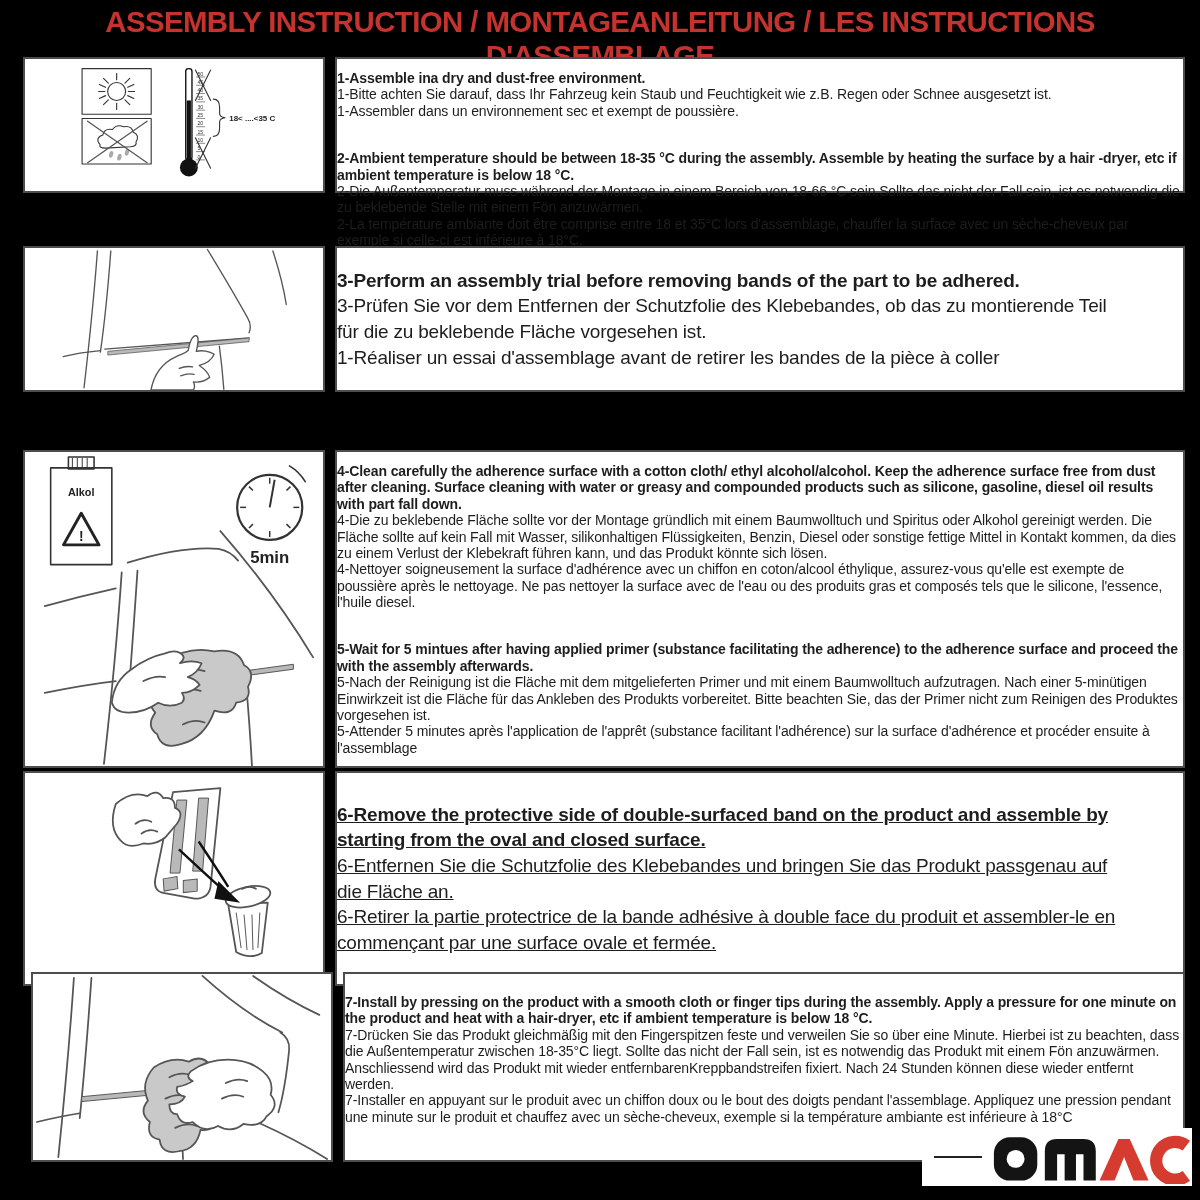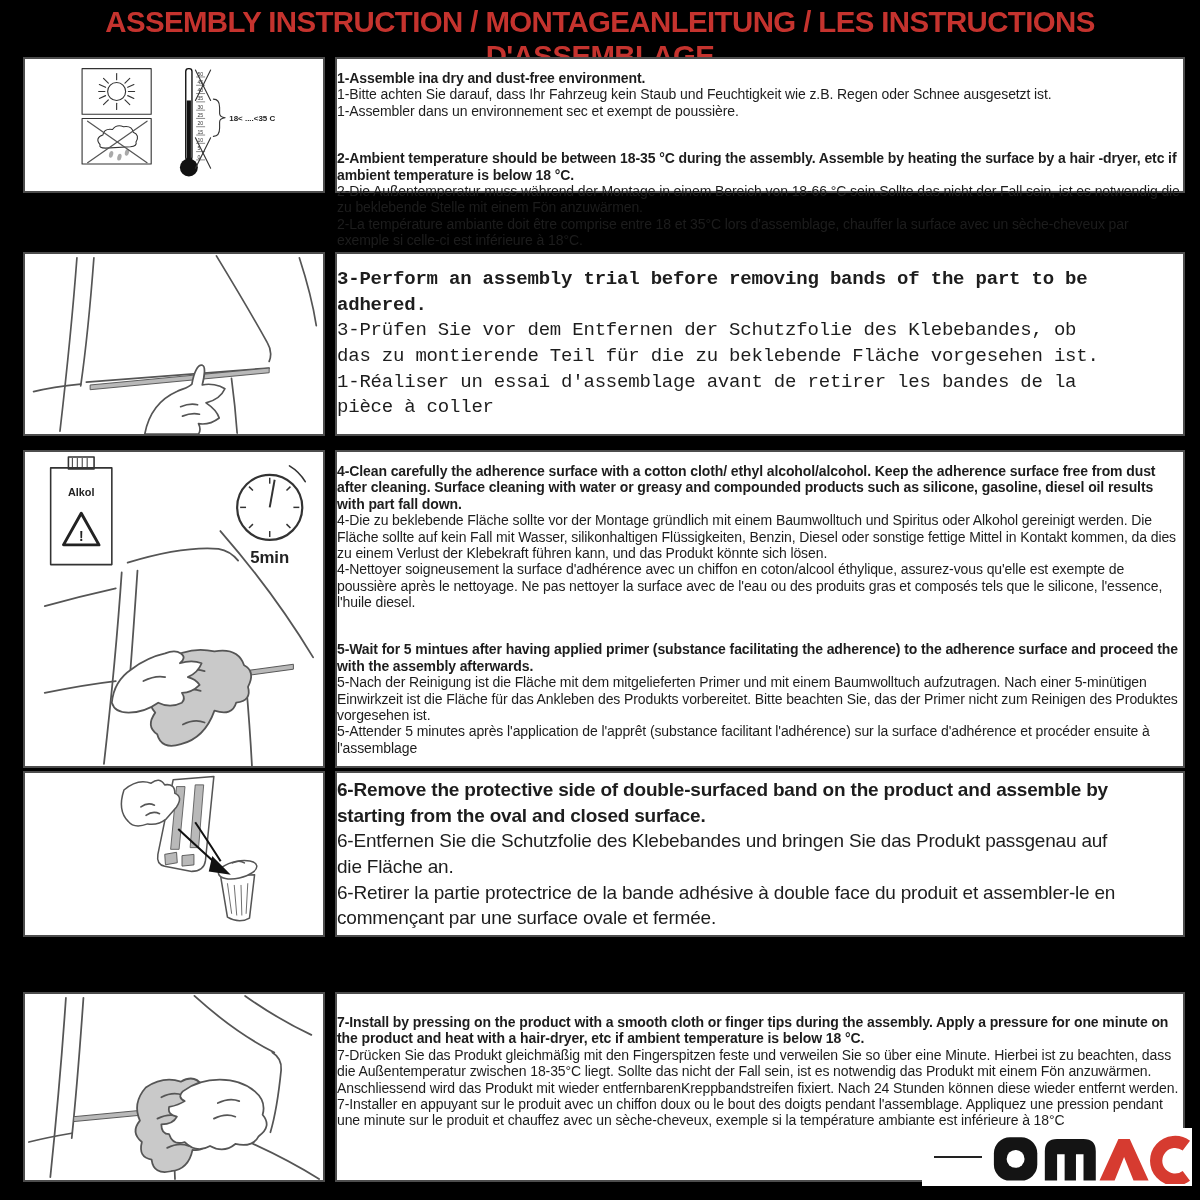--- a/index.html
+++ b/index.html
@@ -117,21 +117,21 @@
     <div class="txt t14">
       <p class="b">1-Assemble ina dry and dust-free environment.</p>
       <p>1-Bitte achten Sie darauf, dass Ihr Fahrzeug kein Staub und Feuchtigkeit wie z.B. Regen oder Schnee ausgesetzt ist.</p>
       <p>1-Assembler dans un environnement sec et exempt de poussière.</p>
       <p class="b gap">2-Ambient temperature should be between 18-35 °C  during the assembly. Assemble by heating the surface by a hair -dryer, etc if ambient temperature is below 18 °C.</p>
       <p>2-Die Außentemperatur muss während der Montage in einem Bereich von 18-66 °C  sein.Sollte das nicht der Fall sein, ist es notwendig die zu beklebende Stelle mit einem Fön anzuwärmen.</p>
       <p>2-La température ambiante doit être comprise entre 18 et 35°C lors d'assemblage, chauffer la surface avec un sèche-cheveux par exemple si celle-ci est inférieure à 18°C.</p>
     </div>
   </div>
 
-  <div class="row" style="top:252px;height:184px;font-family:Liberation Mono, monospace;">
+  <div class="row" style="top:246px;height:146px;">
     <div class="illus">
       <svg viewBox="0 0 302 191">
         <g class="ink">
           <path d="M2,146 Q22,141 52,138"></path>
           <path d="M48,4 Q42,84 30,188"></path>
           <path d="M66,4 Q60,84 52,140"></path>
           <path d="M58,136 Q160,128 252,121"></path>
           <path d="M196,2 Q230,58 250,94 Q256,104 252,114"></path>
           <path d="M284,4 Q297,44 302,76"></path>
           <path d="M212,132 Q216,162 218,190"></path>
@@ -206,21 +206,21 @@
     <div class="txt t14">
       <p class="b">4-Clean carefully the adherence surface with a cotton cloth/ ethyl alcohol/alcohol. Keep the adherence surface free from dust after cleaning. Surface cleaning with water or greasy and compounded products such as silicone, gasoline, diesel oil results with part fall down.</p>
       <p>4-Die zu beklebende Fläche sollte vor der Montage gründlich mit einem Baumwolltuch und Spiritus oder Alkohol gereinigt werden. Die Fläche sollte auf kein Fall mit Wasser, silikonhaltigen Flüssigkeiten, Benzin, Diesel oder sonstige fettige Mittel in Kontakt kommen, da dies zu einem Verlust der Klebekraft führen kann, und das Produkt könnte sich lösen.</p>
       <p>4-Nettoyer soigneusement la surface d'adhérence avec un chiffon en coton/alcool éthylique, assurez-vous qu'elle est exempte de poussière après le nettoyage. Ne pas nettoyer la surface avec de l'eau ou des produits gras et composés tels que le silicone, l'essence, l'huile diesel.</p>
       <p class="b gap">5-Wait for 5 mintues after having applied primer (substance facilitating the adherence) to the adherence surface and proceed the with the assembly afterwards.</p>
       <p>5-Nach der Reinigung ist die Fläche mit dem mitgelieferten Primer und mit einem Baumwolltuch aufzutragen. Nach einer 5-minütigen Einwirkzeit ist die Fläche für das Ankleben des Produkts vorbereitet. Bitte beachten Sie, das der Primer nicht zum Reinigen des Produktes vorgesehen ist.</p>
       <p>5-Attender 5 minutes après l'application de l'apprêt (substance facilitant l'adhérence) sur la surface d'adhérence et procéder ensuite à l'assemblage</p>
     </div>
   </div>
 
-  <div class="row" style="top:771px;height:166px;">
+  <div class="row" style="top:771px;height:215px;text-decoration:underline;">
     <div class="illus">
       <svg viewBox="0 0 302 191">
         <g>
           <path d="M150,8 L198,4 L188,104 Q186,116 172,116 L140,110 Q130,108 132,96 Z" class="handf" stroke-width="1.6"></path>
           <polygon points="154,16 164,16 157,90 147,90" class="strip"></polygon>
           <polygon points="176,14 186,14 180,88 170,88" class="strip"></polygon>
           <polygon points="142,94 156,96 153,108 139,106" class="strip" transform="rotate(-18 147 101)"></polygon>
           <polygon points="162,96 176,98 173,110 159,108" class="strip" transform="rotate(-14 167 103)"></polygon>
         </g>
         <g>
@@ -246,21 +246,21 @@
         </g>
       </svg>
     </div>
     <div class="txt t19 center">
       <p class="b">6-Remove the protective side of double-surfaced band on the product and assemble by starting from the oval and closed surface.</p>
       <p>6-Entfernen Sie die Schutzfolie des Klebebandes und bringen Sie das Produkt passgenau auf die Fläche an.</p>
       <p>6-Retirer la partie protectrice de la bande adhésive à double face du produit et assembler-le en commençant par une surface ovale et fermée.</p>
     </div>
   </div>
 
-  <div class="row" style="top:992px;height:190px;">
+  <div class="row" style="top:972px;height:190px;margin-left:8px;">
     <div class="illus">
       <svg viewBox="0 0 302 191">
         <g class="ink">
           <path d="M40,4 Q34,92 24,188"></path>
           <path d="M58,4 Q52,90 46,148"></path>
           <path d="M2,152 Q22,147 46,143"></path>
           <path d="M172,2 Q214,40 254,60"></path>
           <path d="M224,2 Q258,26 292,42"></path>
           <path d="M252,60 Q262,66 261,78 Q257,118 250,142"></path>
           <path d="M228,152 Q268,170 300,190"></path>

